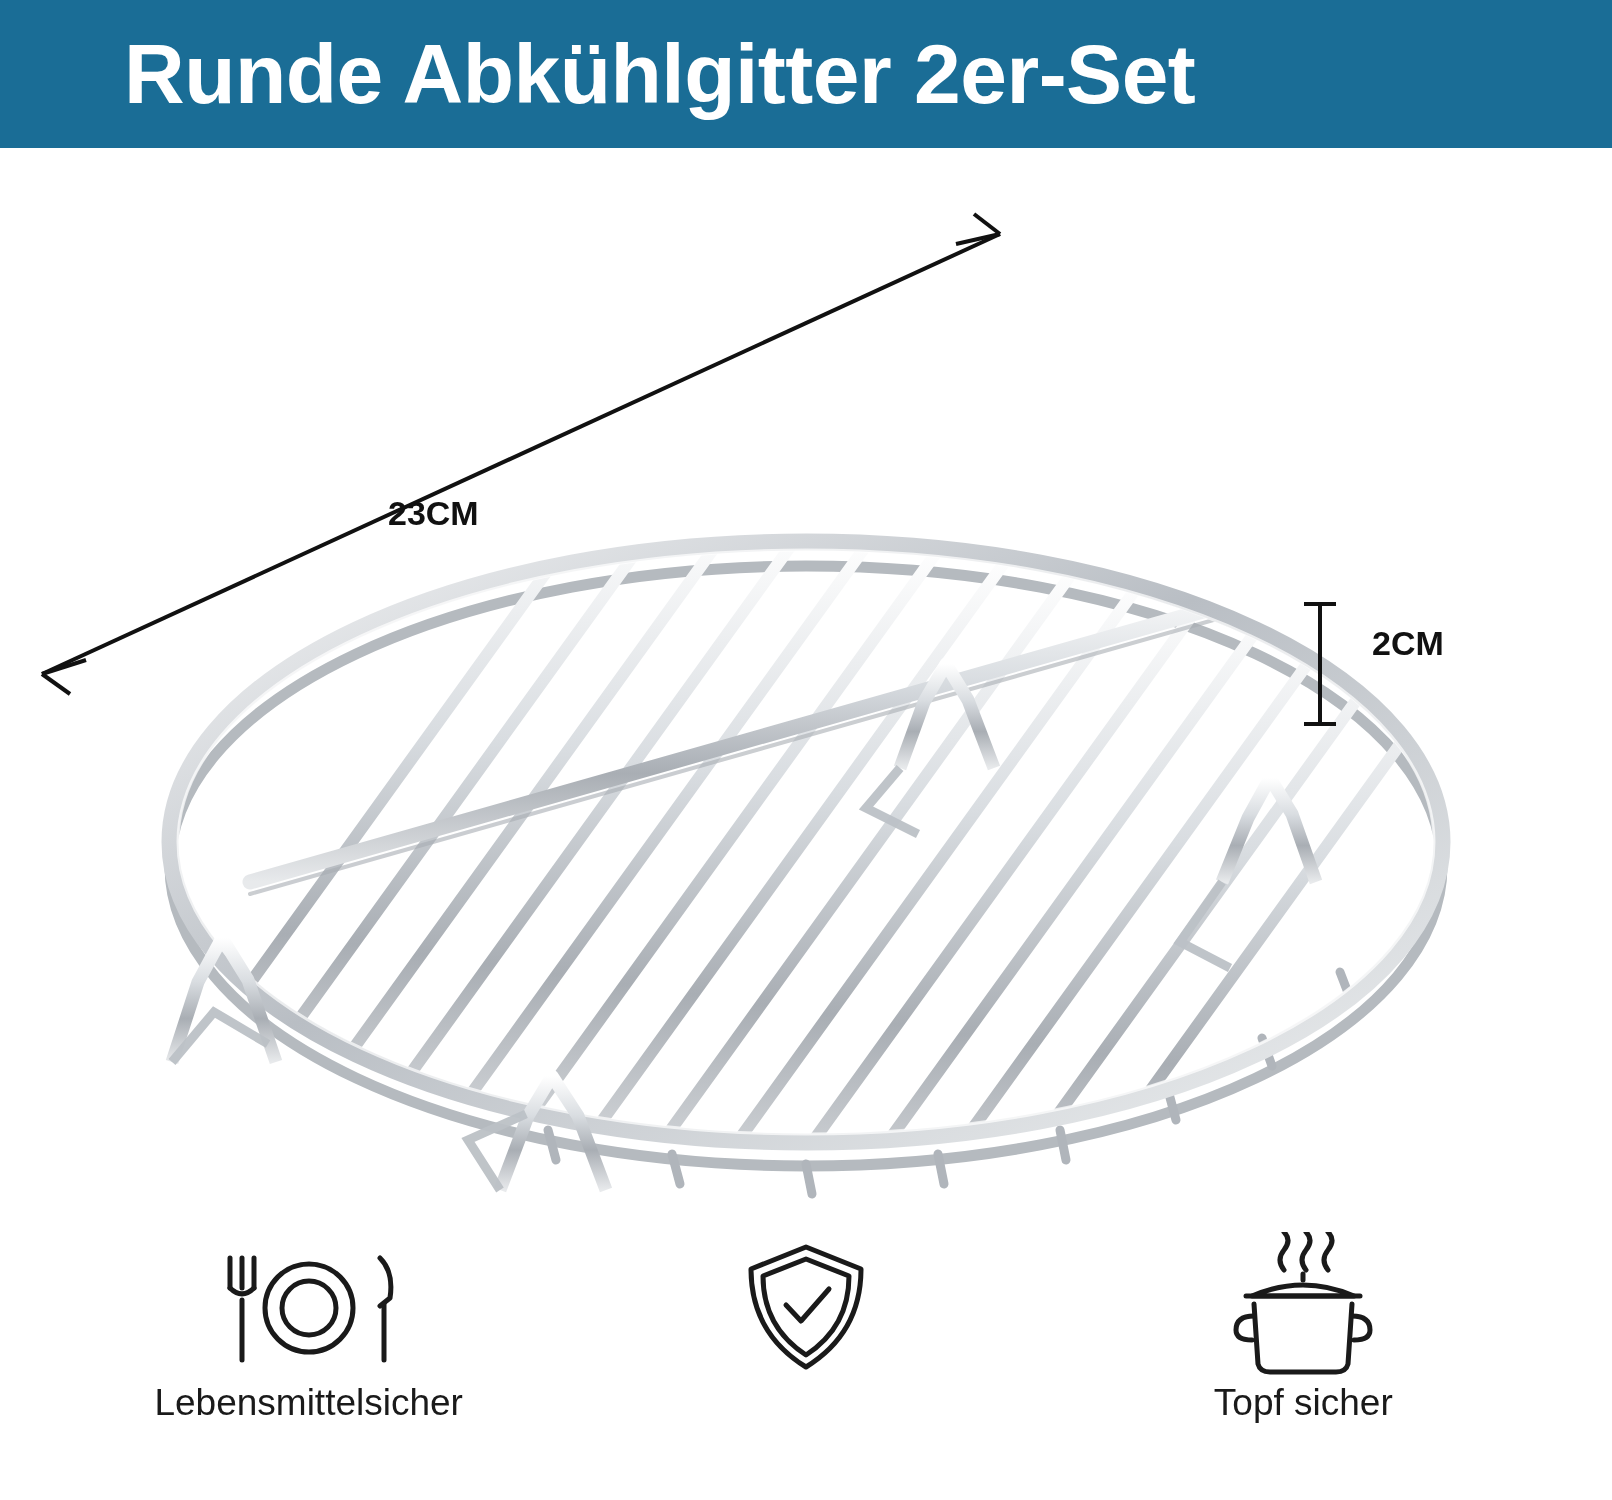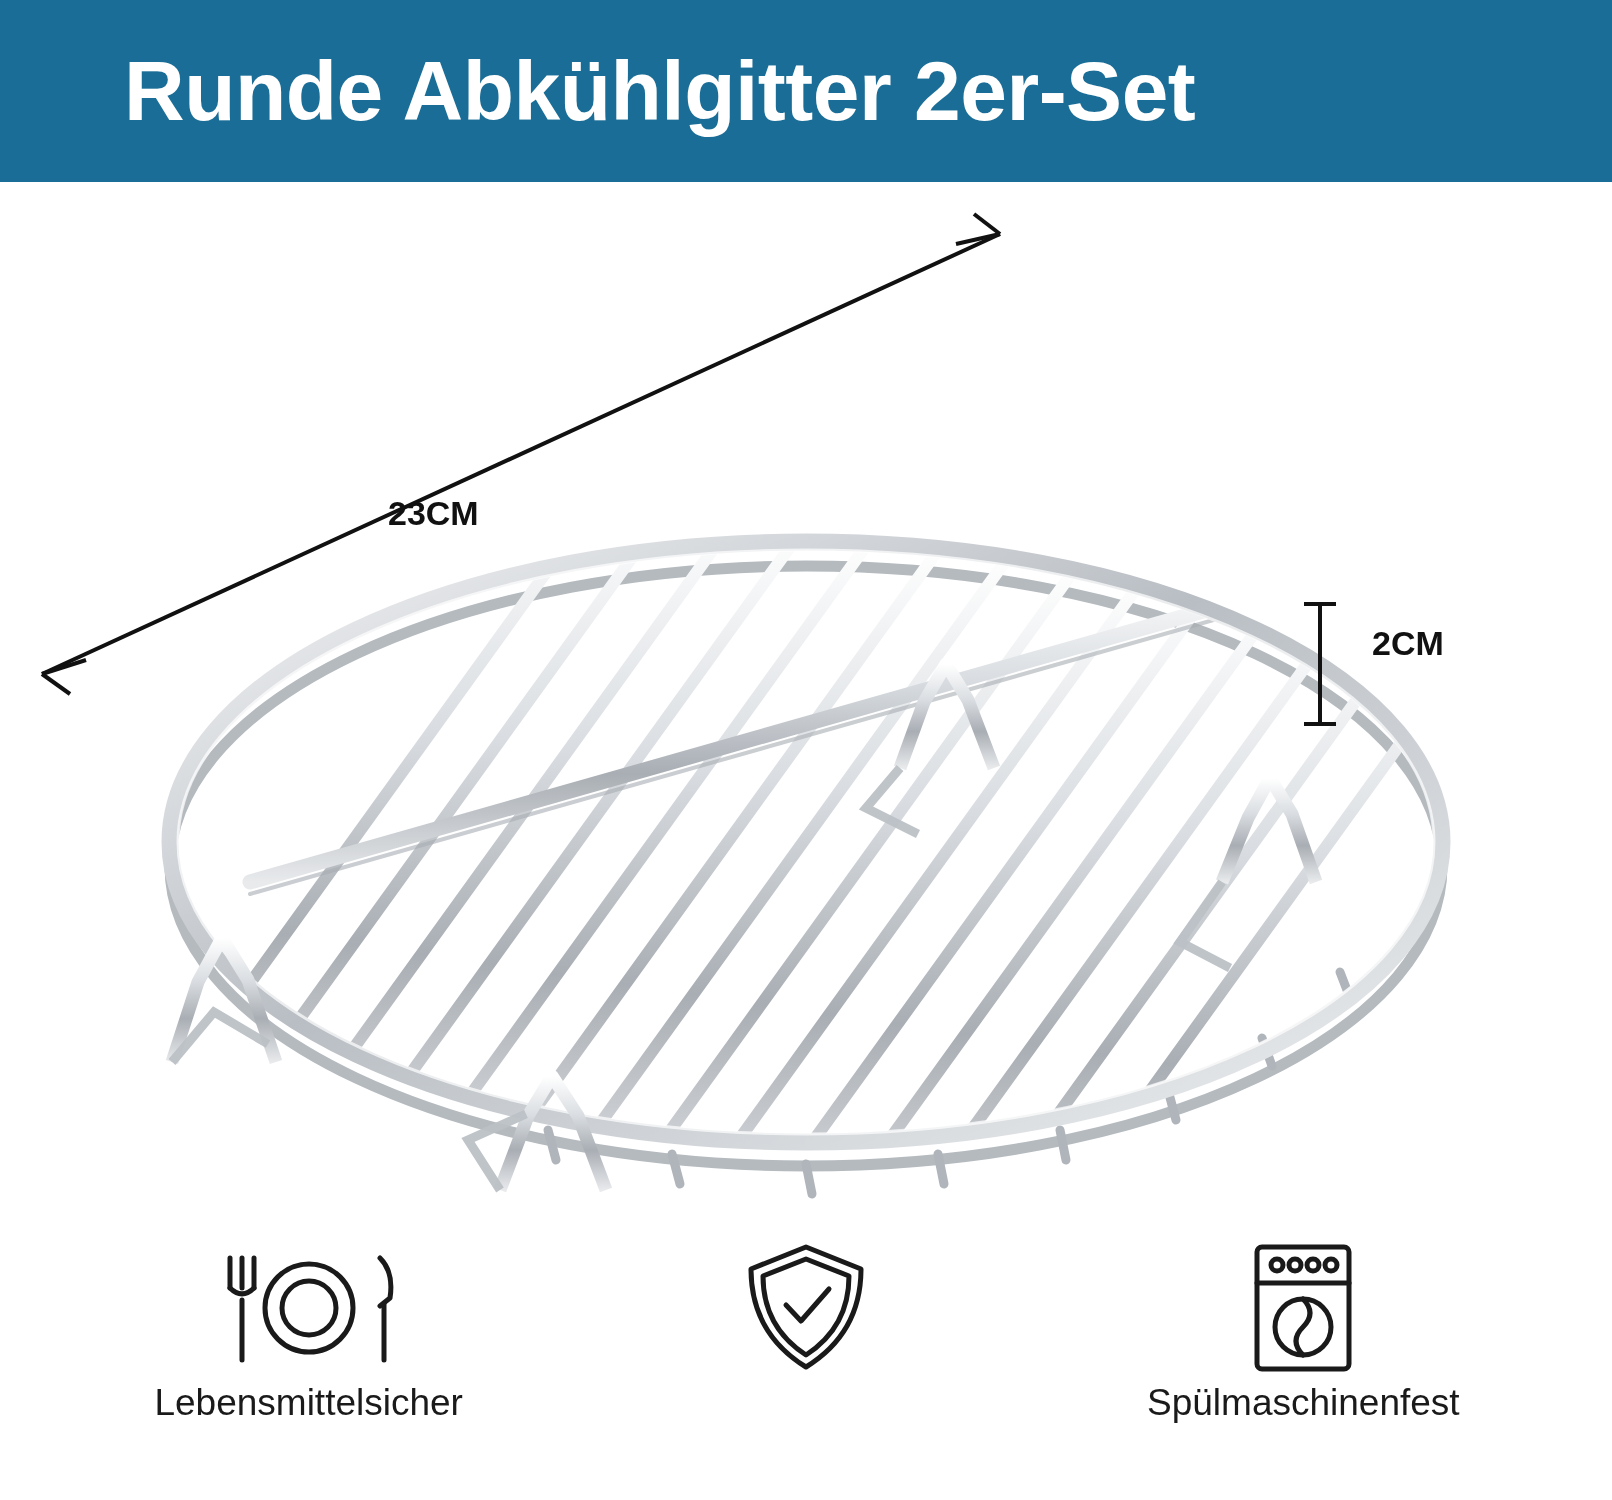--- a/index.html
+++ b/index.html
@@ -14,21 +14,21 @@
     font-family: "Liberation Sans", sans-serif;
     overflow: hidden;
   }
 
   
   .header-banner {
     position: absolute;
     left: 0;
     top: 0;
     width: 1612px;
-    height: 182px;
+    height: 148px;
     background: #1a6d96;
     display: flex;
     align-items: center;
   }
   .header-title {
     color: #ffffff;
     font-size: 84px;
     font-weight: bold;
     letter-spacing: -0.5px;
     margin-left: 124px;
@@ -232,31 +232,36 @@
       <svg width="150" height="140" viewBox="0 0 150 140">
         <g fill="none" stroke="#1a1a1a" stroke-width="5" stroke-linecap="round" stroke-linejoin="round">
           <path d="M 75 10 L 130 32 Q 130 96 75 130 Q 20 96 20 32 Z"></path>
           <path d="M 75 22 L 118 39 Q 118 90 75 118 Q 32 90 32 39 Z"></path>
           <path d="M 55 68 L 70 84 L 98 52"></path>
         </g>
       </svg>
     </div>
   </div>
 
+
   <div class="feature">
     <div class="feature-icon">
-      <svg width="140" height="140" viewBox="0 0 140 140">
+      <svg width="170" height="150" viewBox="0 0 170 150">
         <g fill="none" stroke="#1a1a1a" stroke-width="5" stroke-linecap="round" stroke-linejoin="round">
-          <rect x="24" y="10" width="92" height="122" rx="5"></rect>
-          <line x1="24" y1="46" x2="116" y2="46"></line>
-          <circle cx="44" cy="28" r="6"></circle>
-          <circle cx="62" cy="28" r="6"></circle>
-          <circle cx="80" cy="28" r="6"></circle>
-          <circle cx="98" cy="28" r="6"></circle>
-          <circle cx="70" cy="90" r="28"></circle>
-          <path d="M 70 62 Q 84 76 70 90 Q 56 104 70 118"></path>
+
+          <path d="M 66 38 Q 58 28 66 18 Q 74 8 66 0"></path>
+          <path d="M 88 38 Q 80 28 88 18 Q 96 8 88 0"></path>
+          <path d="M 110 38 Q 102 28 110 18 Q 118 8 110 0"></path>
+
+          <path d="M 34 64 Q 85 42 136 64 Z"></path>
+          <line x1="28" y1="64" x2="142" y2="64"></line>
+          <line x1="85" y1="48" x2="85" y2="42"></line>
+
+          <path d="M 36 72 L 40 132 Q 42 140 52 140 L 118 140 Q 128 140 130 132 L 134 72"></path>
+
+          <path d="M 36 84 Q 18 84 18 98 Q 18 108 34 108"></path>
+          <path d="M 134 84 Q 152 84 152 98 Q 152 108 136 108"></path>
         </g>
       </svg>
     </div>
-    <div class="feature-label">Spülmaschinenfest</div>
+    <div class="feature-label">Topf sicher</div>
   </div>
-
 </div>
 
 </body></html>

